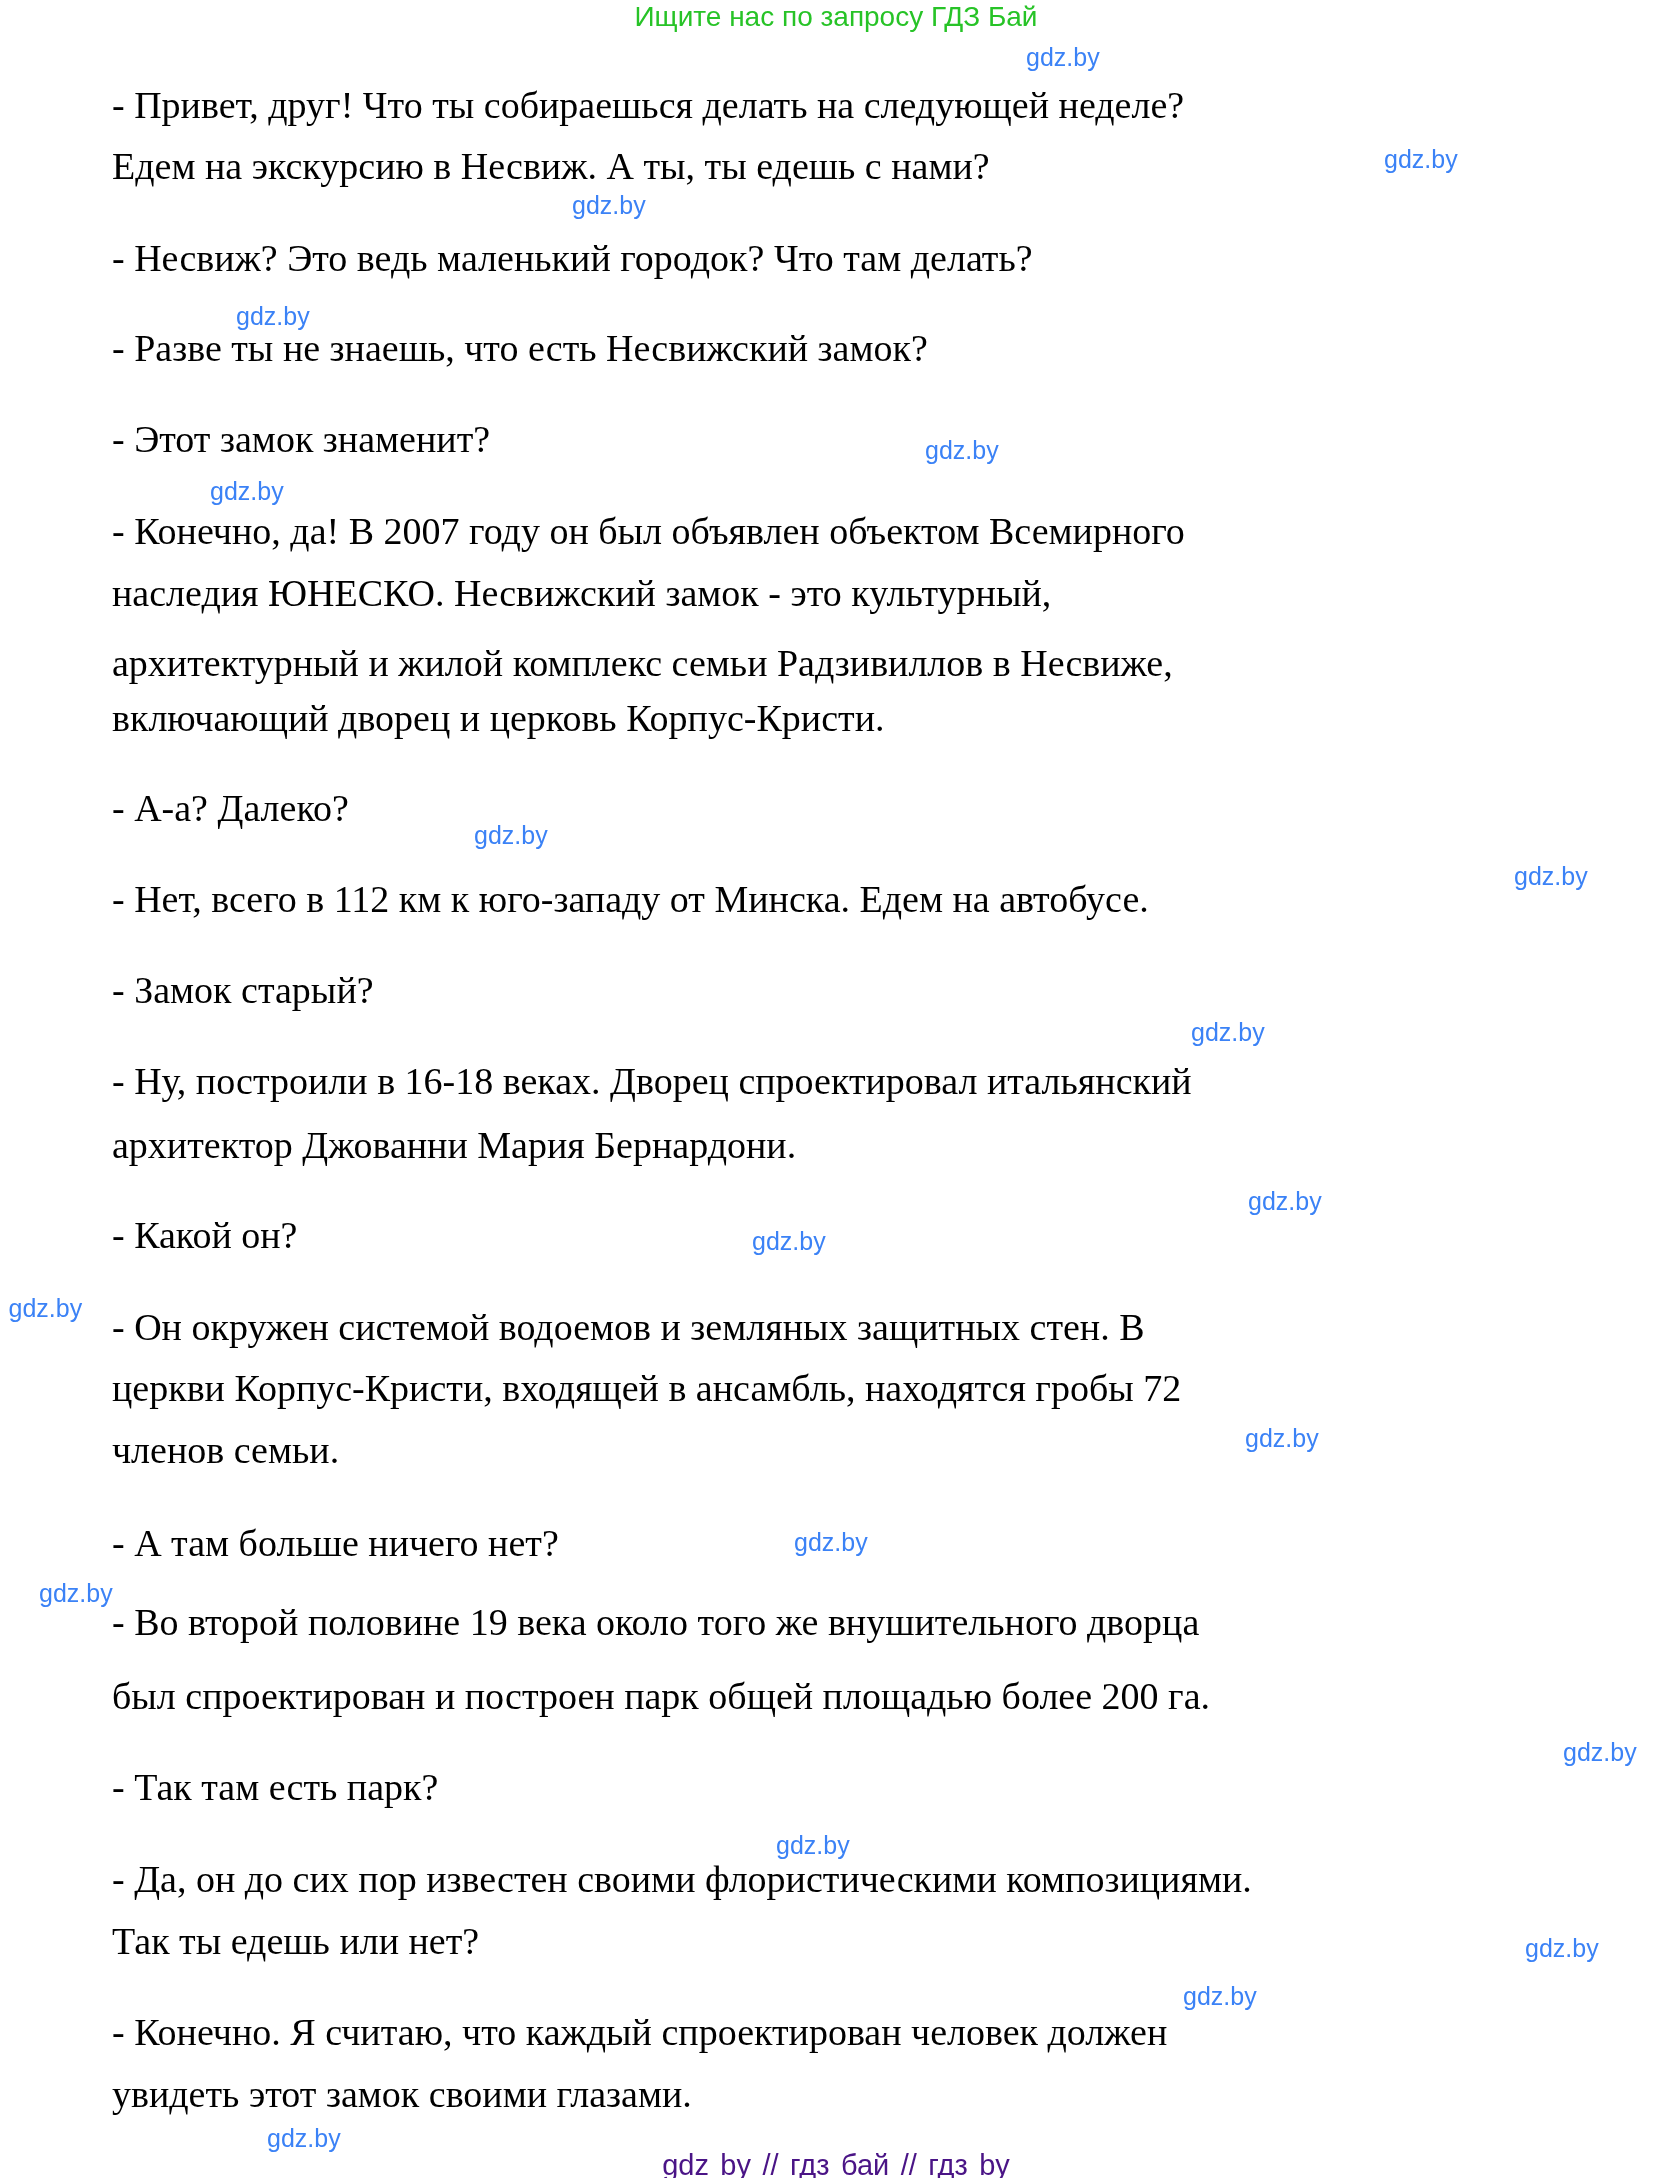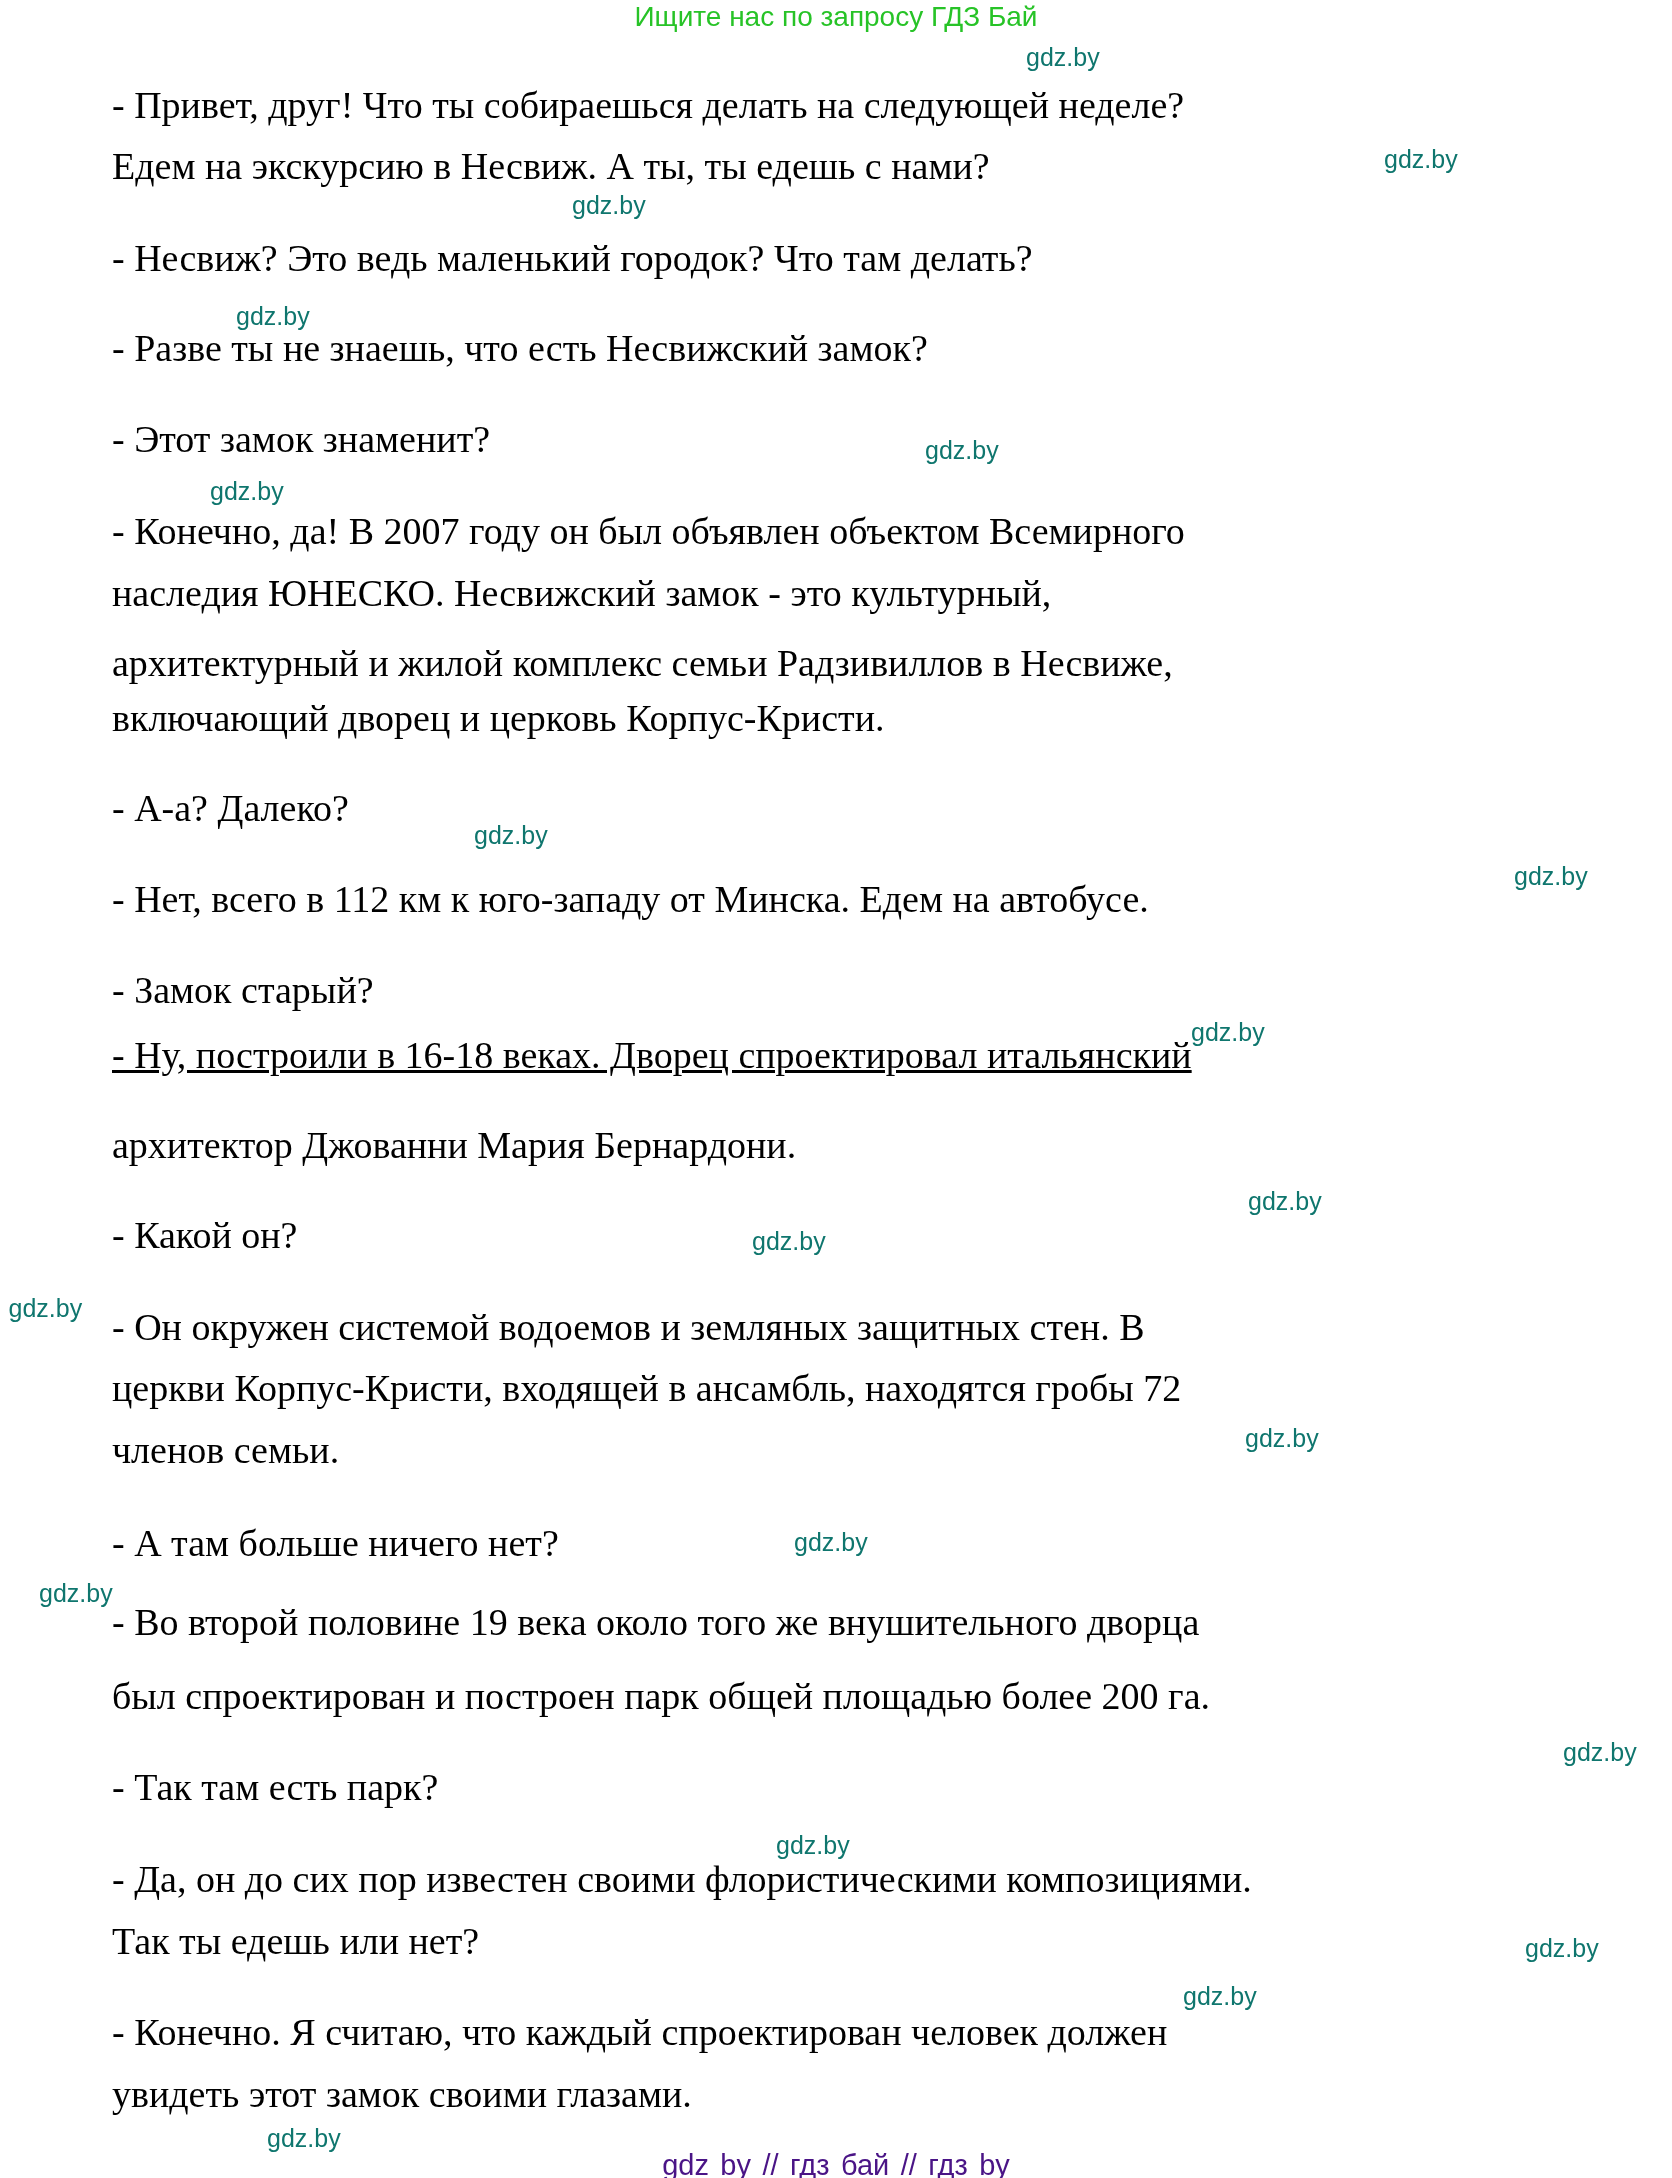--- a/index.html
+++ b/index.html
@@ -10,21 +10,21 @@
     color: #27c327;
   }
   .line {
     position: absolute; left: 112px; white-space: nowrap;
     font-family: "Liberation Serif", serif; font-size: 38px; line-height: 51px;
     color: #000000;
   }
   .wm {
     position: absolute; white-space: nowrap;
     font-family: "Liberation Sans", sans-serif; font-size: 25px; line-height: 29px;
-    color: #0f766e;
+    color: #3b82f6;
   }
   .footer {
     position: absolute; left: 0; top: 2148px; width: 1672px; text-align: center;
     font-family: "Liberation Sans", sans-serif; font-size: 29px; line-height: 34px;
     color: #4a1486; word-spacing: 3.4px;
   }
 </style>
 </head>
 <body>
 
@@ -56,21 +56,21 @@
 <div class="line" style="top:233px;">- Несвиж? Это ведь маленький городок? Что там делать?</div>
 <div class="line" style="top:323px;">- Разве ты не знаешь, что есть Несвижский замок?</div>
 <div class="line" style="top:414px;">- Этот замок знаменит?</div>
 <div class="line" style="top:506px;">- Конечно, да! В 2007 году он был объявлен объектом Всемирного</div>
 <div class="line" style="top:568px;">наследия ЮНЕСКО. Несвижский замок - это культурный,</div>
 <div class="line" style="top:631px;margin-top:7px;">архитектурный и жилой комплекс семьи Радзивиллов в Несвиже,</div>
 <div class="line" style="top:693px;">включающий дворец и церковь Корпус-Кристи.</div>
 <div class="line" style="top:783px;">- А-а? Далеко?</div>
 <div class="line" style="top:874px;">- Нет, всего в 112 км к юго-западу от Минска. Едем на автобусе.</div>
 <div class="line" style="top:965px;">- Замок старый?</div>
-<div class="line" style="top:1030px;text-decoration:underline;">- Ну, построили в 16-18 веках. Дворец спроектировал итальянский</div>
+<div class="line" style="top:1056px;">- Ну, построили в 16-18 веках. Дворец спроектировал итальянский</div>
 <div class="line" style="top:1120px;">архитектор Джованни Мария Бернардони.</div>
 <div class="line" style="top:1210px;">- Какой он?</div>
 <div class="line" style="top:1302px;">- Он окружен системой водоемов и земляных защитных стен. В</div>
 <div class="line" style="top:1363px;">церкви Корпус-Кристи, входящей в ансамбль, находятся гробы 72</div>
 <div class="line" style="top:1425px;">членов семьи.</div>
 <div class="line" style="top:1518px;font-family:Liberation Serif, serif;">- А там больше ничего нет?</div>
 <div class="line" style="top:1597px;">- Во второй половине 19 века около того же внушительного дворца</div>
 <div class="line" style="top:1671px;">был спроектирован и построен парк общей площадью более 200 га.</div>
 <div class="line" style="top:1762px;">- Так там есть парк?</div>
 <div class="line" style="top:1854px;">- Да, он до сих пор известен своими флористическими композициями.</div>

